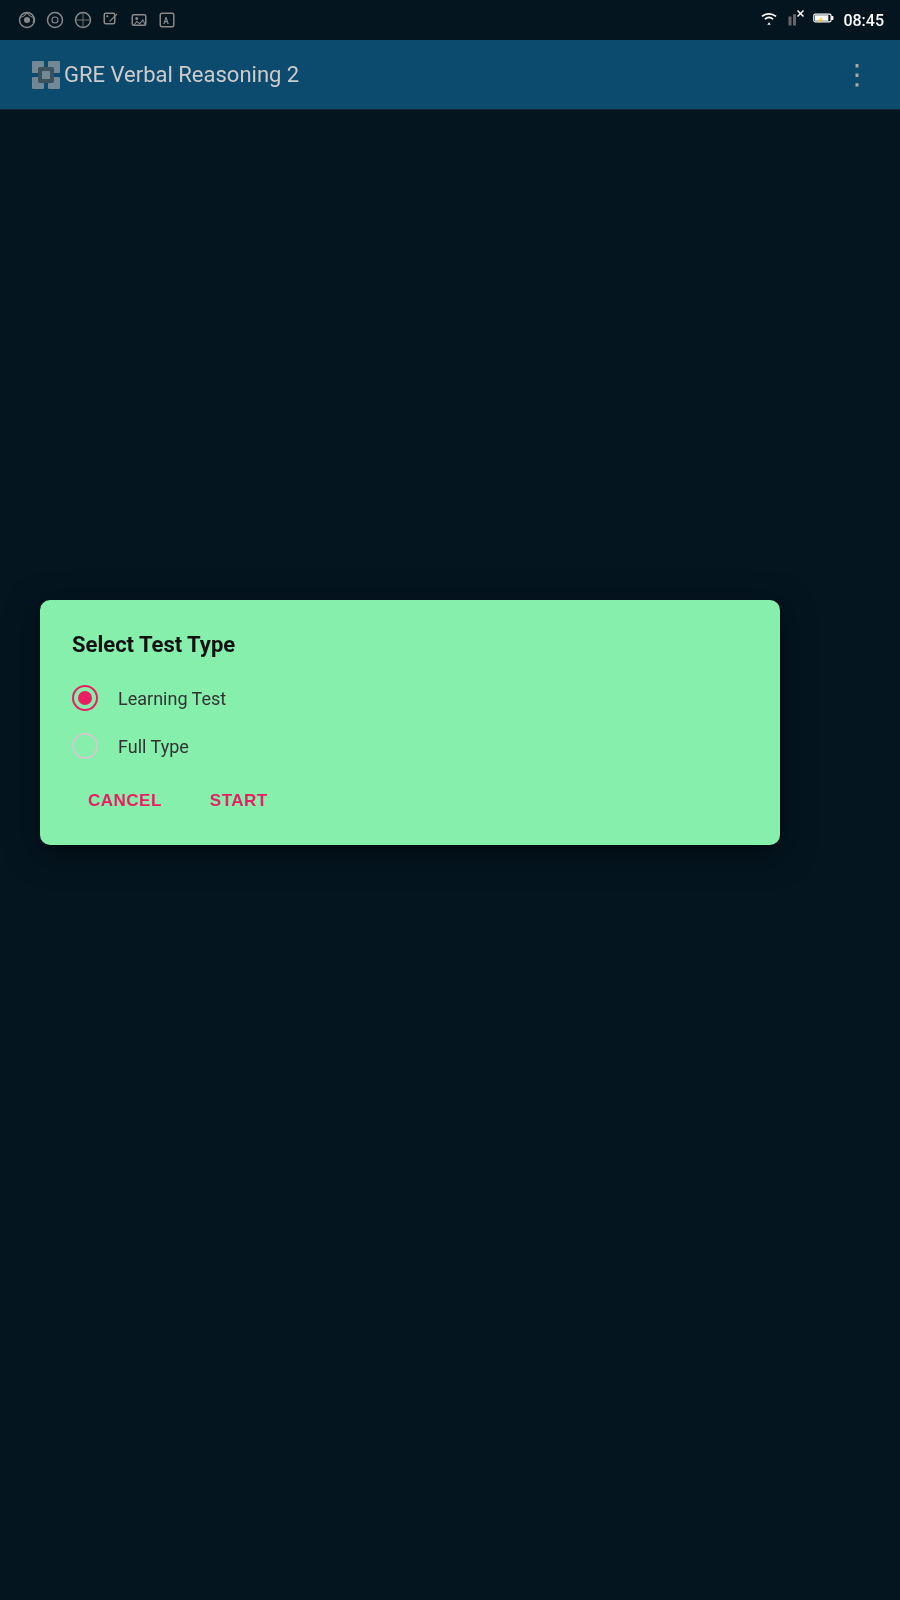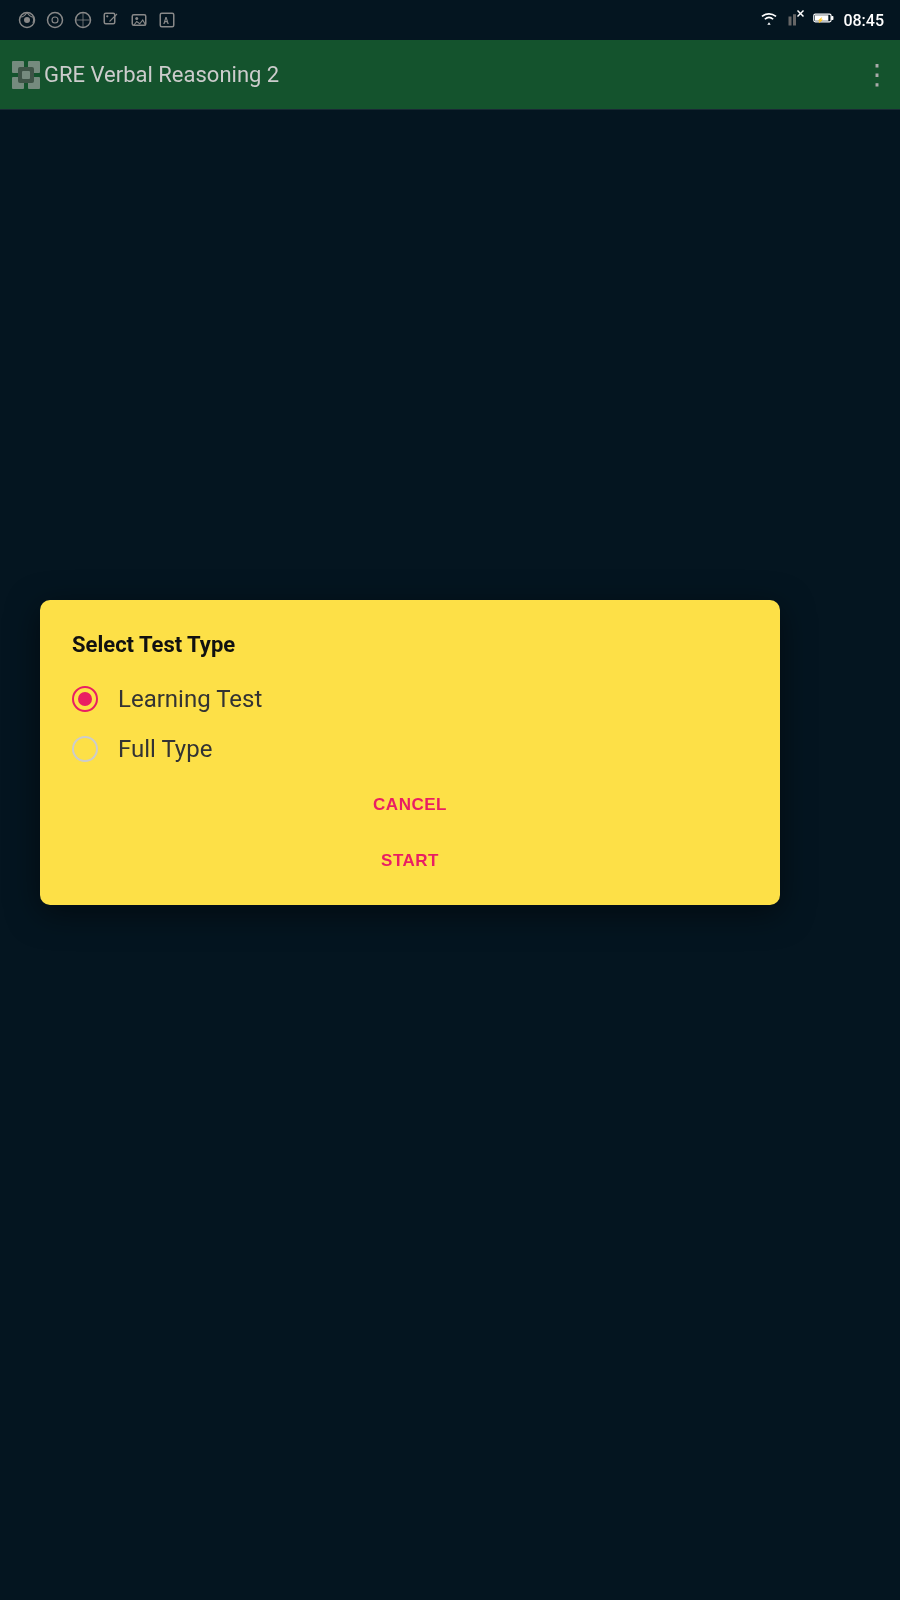--- a/index.html
+++ b/index.html
@@ -50,24 +50,24 @@
       gap: 8px;
       color: white;
       font-size: 15px;
       font-weight: 500;
     }
 
     
     .app-bar {
       width: 100%;
       height: 70px;
-      background-color: #14532d;
-      display: flex;
-      align-items: center;
-      padding: 0 8px;
+      background-color: #0c4a6e;
+      display: flex;
+      align-items: center;
+      padding: 0 28px;
       border-bottom: 1px solid #1a2a35;
     }
 
     .app-bar-title {
       color: #ccc;
       font-size: 22px;
       font-weight: 400;
       flex: 1;
     }
 
@@ -99,21 +99,21 @@
       background-color: transparent;
       display: flex;
       align-items: flex-start;
       justify-content: flex-start;
       padding-top: 490px;
       padding-left: 40px;
     }
 
     
     .dialog {
-      background: #fde047;
+      background: #86efac;
       border-radius: 10px;
       width: 740px;
       padding: 32px 32px 24px 32px;
       box-shadow: 0 8px 32px rgba(0,0,0,0.5);
     }
 
     .dialog-title {
       font-size: 22px;
       font-weight: 700;
       color: #111;
@@ -145,30 +145,29 @@
 
     .radio-circle.selected::after {
       content: '';
       width: 14px;
       height: 14px;
       border-radius: 50%;
       background-color: #e91e63;
     }
 
     .radio-label {
-      font-size: 24px;
+      font-size: 18px;
       color: #333;
     }
 
     .dialog-actions {
       display: flex;
       justify-content: flex-start;
       margin-top: 16px;
       gap: 16px;
-      flex-direction: column;
     }
 
     .btn-cancel, .btn-start {
       background: none;
       border: none;
       font-size: 17px;
       font-weight: 600;
       color: #e91e63;
       cursor: pointer;
       padding: 10px 16px;

